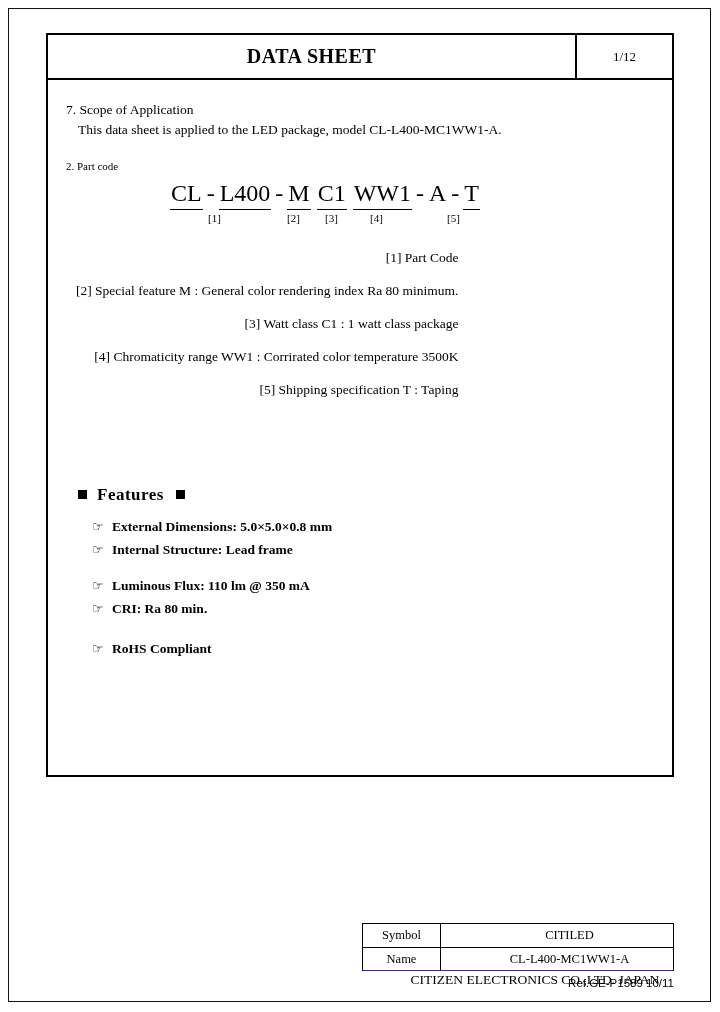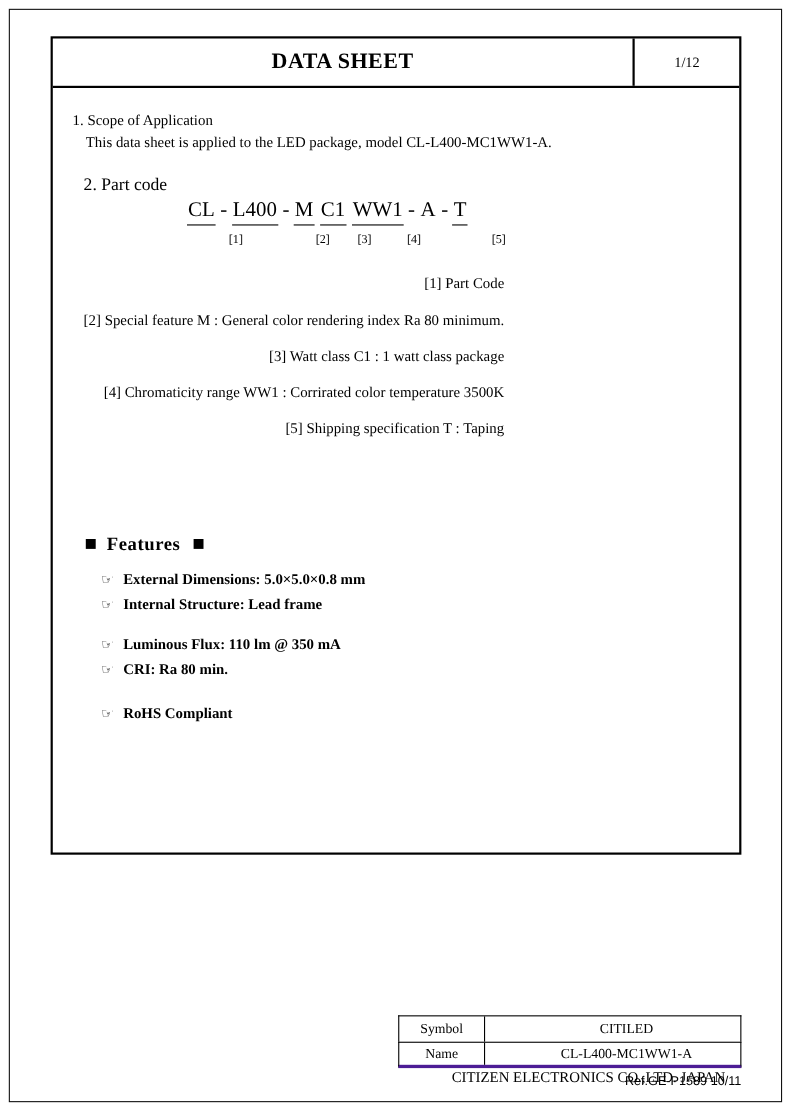--- a/index.html
+++ b/index.html
@@ -98,31 +98,31 @@
     top: 20px;
     font-size: 13.5px;
     line-height: 1.45;
   }
   .sec1 .line2 {
     margin-left: 12px;
   }
 
   .sec2-title {
     position: absolute;
-    left: 28px;
+    left: 18px;
     top: 80px;
-    font-size: 16px;
+    font-size: 11px;
   }
 
   
   .partcode {
     position: absolute;
     left: 122px;
     top: 100px;
-    font-size: 19px;
+    font-size: 24px;
     white-space: nowrap;
   }
   .partcode .tok {
     display: inline-block;
     position: relative;
     padding: 0 1px;
   }
   .partcode .u {
     border-bottom: 1.4px solid #000;
     padding-bottom: 2px;
@@ -217,21 +217,21 @@
   }
   .sig-row {
     display: flex;
     height: 24px;
     border: 1px solid #000;
     border-bottom: none;
     box-sizing: border-box;
     gap: 25px;
   }
   .sig-row:last-of-type {
-    border-bottom: 3px solid #4c1d95;
+    border-bottom: 1px solid #4c1d95;
   }
   .sig-cell-l {
     width: 78px;
     border-right: 1px solid #000;
     display: flex;
     align-items: center;
     justify-content: center;
     box-sizing: border-box;
   }
   .sig-cell-r {
@@ -268,21 +268,21 @@
   <div class="doc-box">
 
     <div class="header-row">
       <div class="header-title">DATA SHEET</div>
       <div class="header-page">1/12</div>
     </div>
 
     <div class="body">
 
       <div class="sec1">
-        <div>1. Scope of Application</div>
+        <div>7. Scope of Application</div>
         <div class="line2">This data sheet is applied to the LED package, model CL-L400-MC1WW1-A.</div>
       </div>
 
       <div class="sec2-title">2. Part code</div>
 
       <div class="partcode">
         <span class="tok u">CL</span><span class="dash">-</span><span class="tok u">L400</span><span class="dash">-</span><span class="tok u">M</span>&nbsp;<span class="tok u">C1</span>&nbsp;<span class="tok u">WW1</span><span class="dash">-</span><span class="tok">A</span><span class="dash">-</span><span class="tok u">T</span>
       </div>
 
       <div class="refs">

